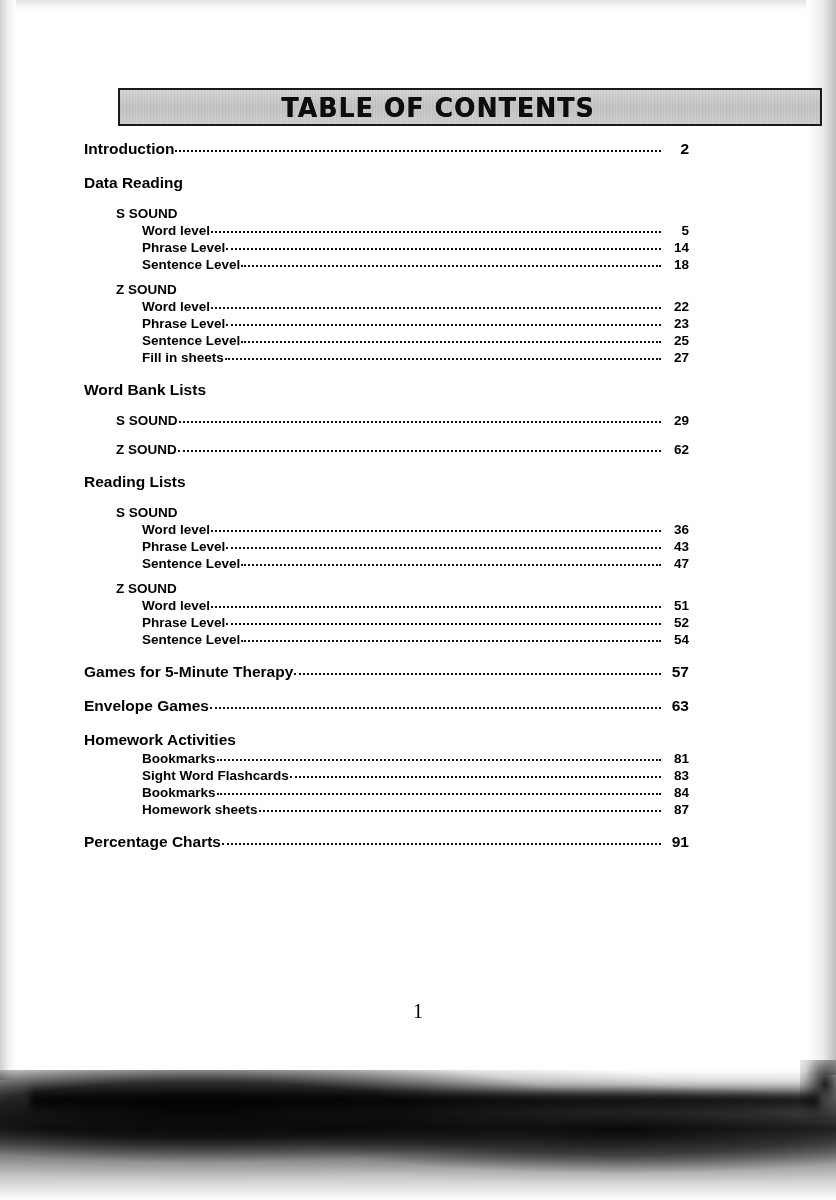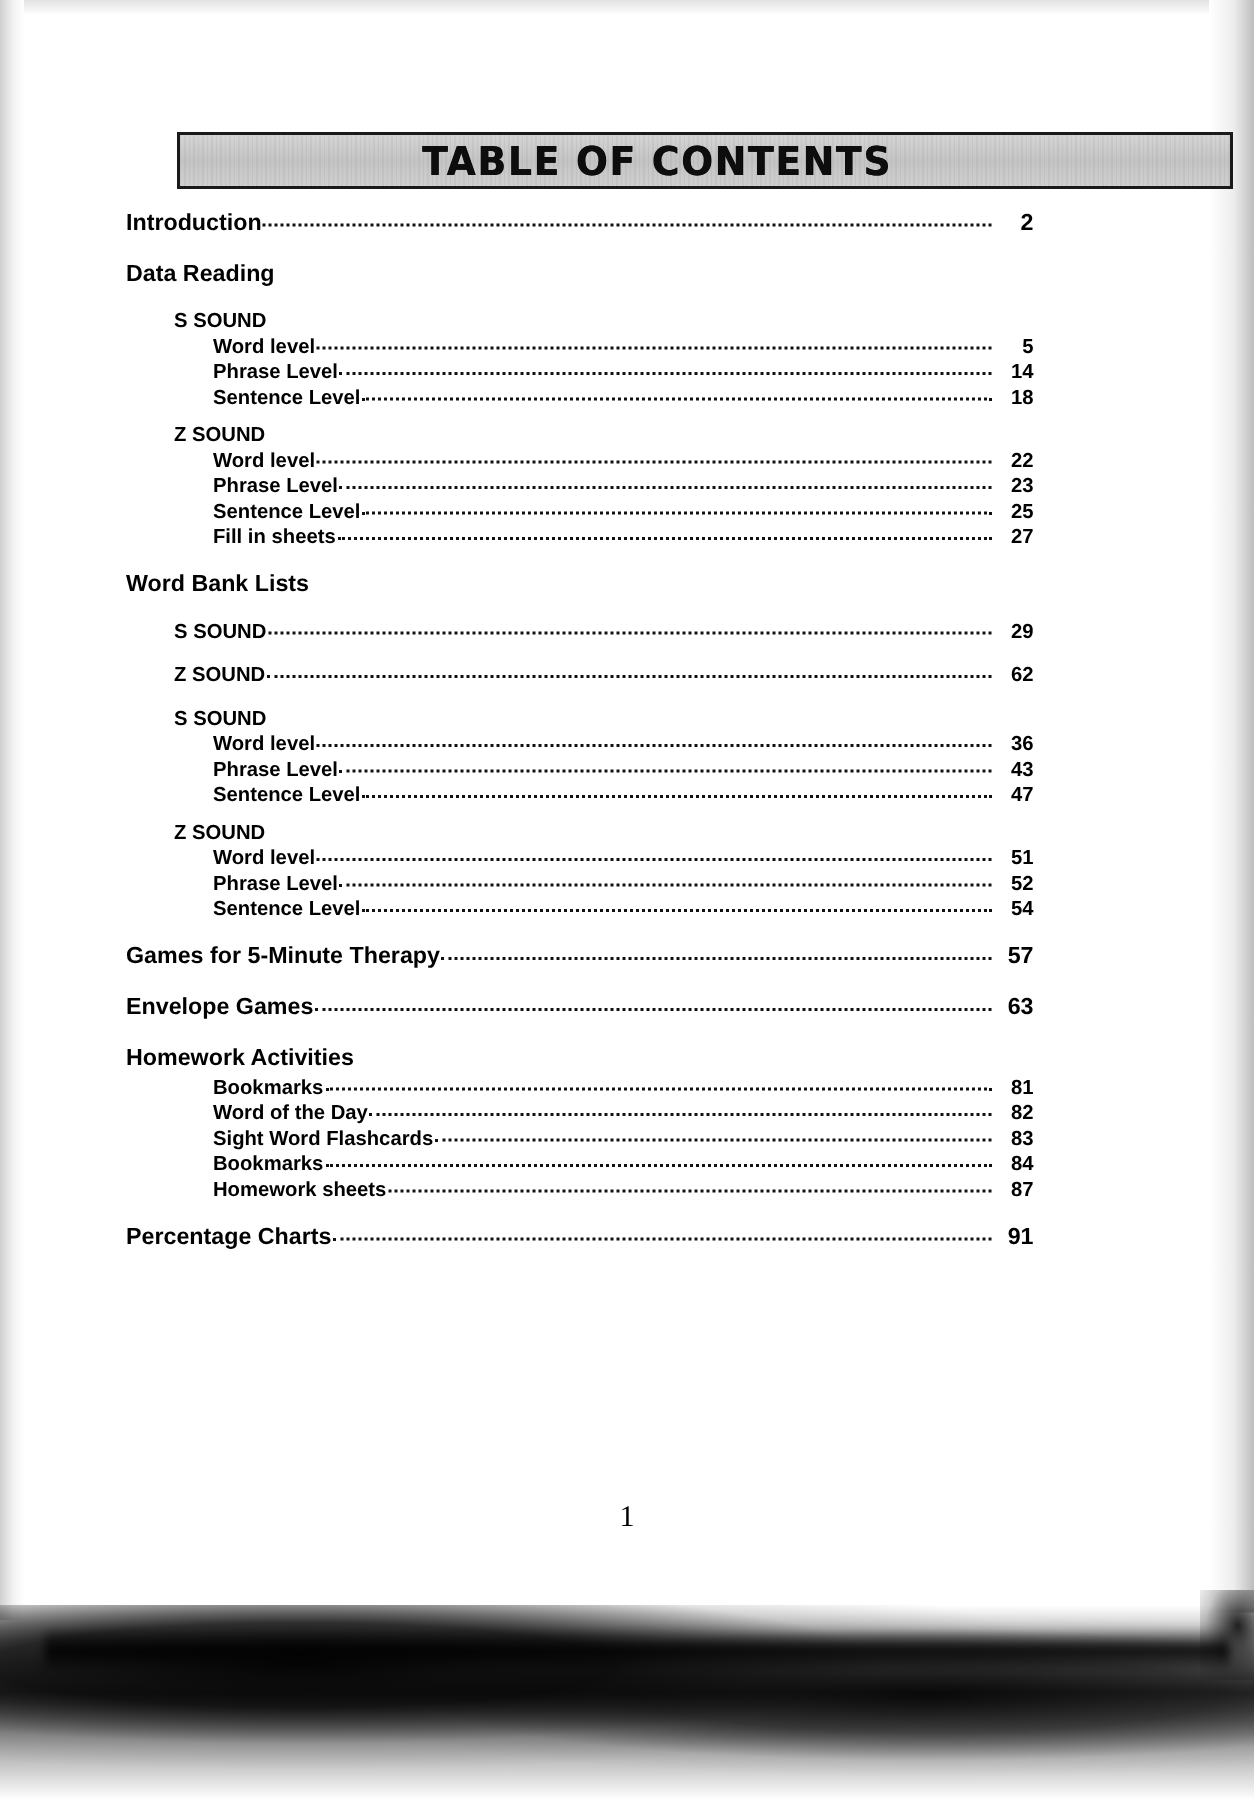--- a/index.html
+++ b/index.html
@@ -249,20 +249,23 @@
       <div class="row lvl2row">
         <span class="label">S SOUND</span>
         <span class="dots"></span>
         <span class="page">29</span>
       </div>
       <div class="row lvl2row">
         <span class="label">Z SOUND</span>
         <span class="dots"></span>
         <span class="page">62</span>
       </div>
+      <div class="row lvl1">
+        <span class="label">Reading Lists</span>
+      </div>
       <div class="row lvl2">
         <span class="label">S SOUND</span>
       </div>
       <div class="row lvl3">
         <span class="label">Word level</span>
         <span class="dots"></span>
         <span class="page">36</span>
       </div>
       <div class="row lvl3">
         <span class="label">Phrase Level</span>
@@ -302,25 +305,20 @@
         <span class="dots"></span>
         <span class="page">63</span>
       </div>
       <div class="row lvl1">
         <span class="label">Homework Activities</span>
       </div>
       <div class="row lvl3">
         <span class="label">Bookmarks</span>
         <span class="dots"></span>
         <span class="page">81</span>
-      </div>
-      <div class="row lvl3">
-        <span class="label">Word of the Day</span>
-        <span class="dots"></span>
-        <span class="page">82</span>
       </div>
       <div class="row lvl3">
         <span class="label">Sight Word Flashcards</span>
         <span class="dots"></span>
         <span class="page">83</span>
       </div>
       <div class="row lvl3">
         <span class="label">Bookmarks</span>
         <span class="dots"></span>
         <span class="page">84</span>

